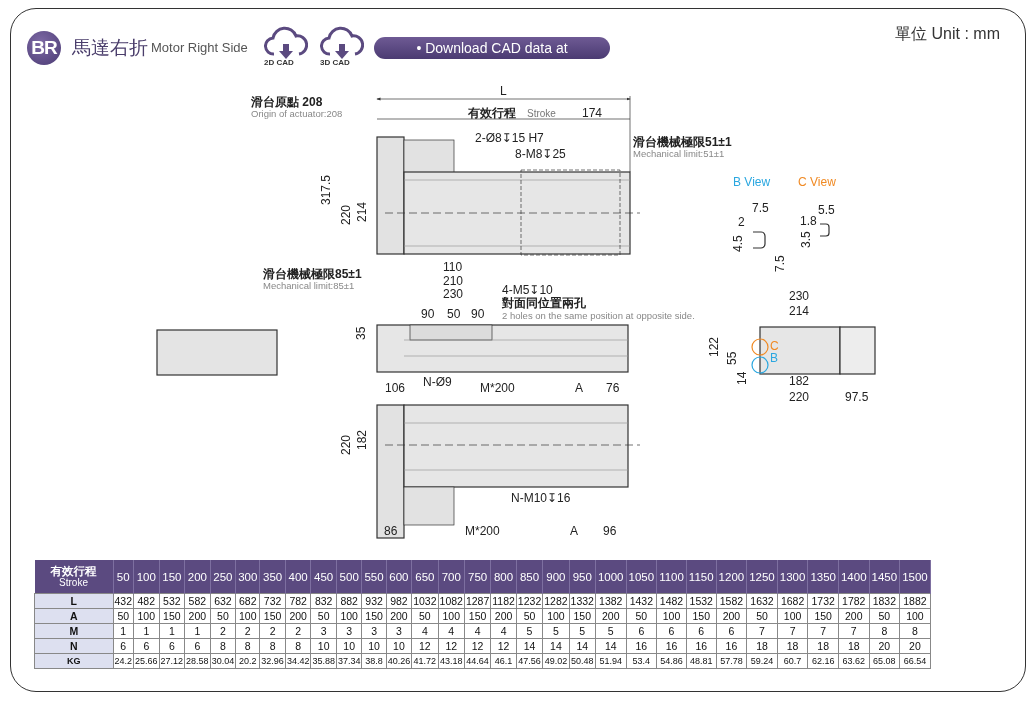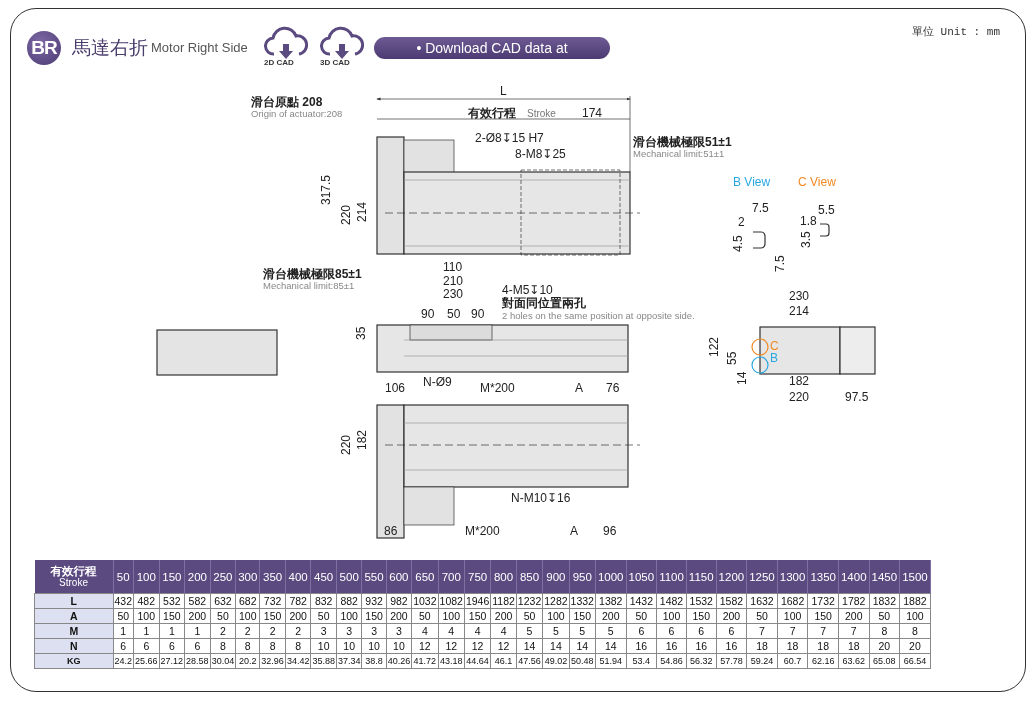--- a/index.html
+++ b/index.html
@@ -10,21 +10,21 @@
   .badge { position:absolute; left:27px; top:31px; width:34px; height:34px; border-radius:50%;
            background:radial-gradient(circle at 40% 35%, #7e6aa6, #4a3a73);
            color:#fff; font-size:19px; font-weight:bold; text-align:center; line-height:34px; letter-spacing:-1px; }
   .title-cn { position:absolute; left:72px; top:35px; font-size:19px; font-weight:normal; color:#4a3d6b; }
   .title-en { position:absolute; left:151px; top:40px; font-size:13px; color:#555;text-align:center; }
   .cad { position:absolute; top:26px; width:44px; text-align:left; }
   .cad svg { display:block; margin:0 auto; }
   .cad span { display:block; font-size:8px; font-weight:bold; color:#333; margin-top:-4px; }
   .dl { position:absolute; left:374px; top:37px; width:236px; height:22px; border-radius:11px;
         background:linear-gradient(#6e5a94,#4b3b72); color:#fff; font-size:14px; line-height:22px; text-align:center; }
-  .unit { position:absolute; right:36px; top:24px; font-size:11px; color:#333;font-family:Liberation Mono, monospace; }
+  .unit { position:absolute; right:36px; top:24px; font-size:16px; color:#333; }
   .drawing { position:absolute; left:0; top:0; }
   .drawing text { font-family:"Liberation Sans", sans-serif; }
   table.spec { position:absolute; left:34px; top:560px; border-collapse:collapse; font-size:10.5px; }
   table.spec th { background:#5b4a80; color:#fff; font-weight:normal; height:33px; font-size:11.5px; padding:0 2px; border-right:1px solid #7d6fa0; }
   table.spec th.hdr { width:74px; line-height:12px; font-weight:bold; }
   table.spec th.hdr small { display:block; font-size:10px; font-weight:normal; }
   table.spec td { border:1px solid #888; text-align:center; height:14px; padding:0 1px; color:#111; }
   table.spec td.rh { background:#dde0f0; font-weight:bold; width:70px; }
   table.spec tr.kg td { font-size:9px; }
 </style>
@@ -219,21 +219,21 @@
         <td>632</td>
         <td>682</td>
         <td>732</td>
         <td>782</td>
         <td>832</td>
         <td>882</td>
         <td>932</td>
         <td>982</td>
         <td>1032</td>
         <td>1082</td>
-        <td>1946</td>
+        <td>1287</td>
         <td>1182</td>
         <td>1232</td>
         <td>1282</td>
         <td>1332</td>
         <td>1382</td>
         <td>1432</td>
         <td>1482</td>
         <td>1532</td>
         <td>1582</td>
         <td>1632</td>
@@ -359,21 +359,21 @@
         <td>41.72</td>
         <td>43.18</td>
         <td>44.64</td>
         <td>46.1</td>
         <td>47.56</td>
         <td>49.02</td>
         <td>50.48</td>
         <td>51.94</td>
         <td>53.4</td>
         <td>54.86</td>
-        <td>56.32</td>
+        <td>48.81</td>
         <td>57.78</td>
         <td>59.24</td>
         <td>60.7</td>
         <td>62.16</td>
         <td>63.62</td>
         <td>65.08</td>
         <td>66.54</td>
       </tr>
     </tbody>
 </table>

